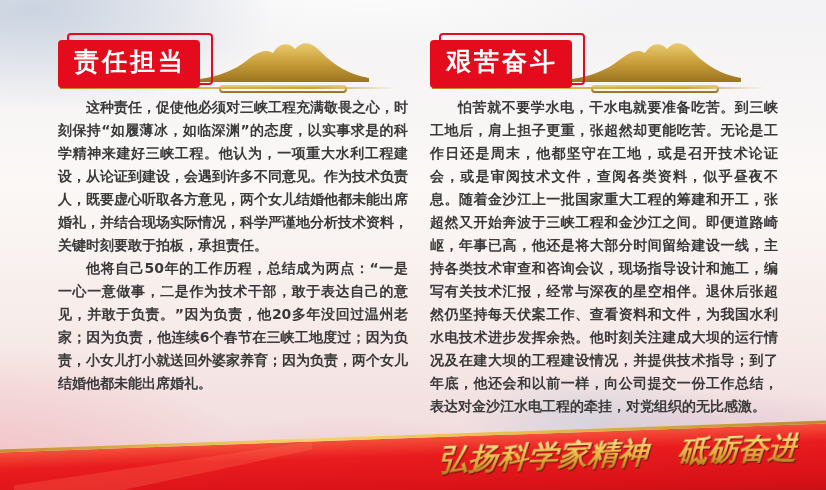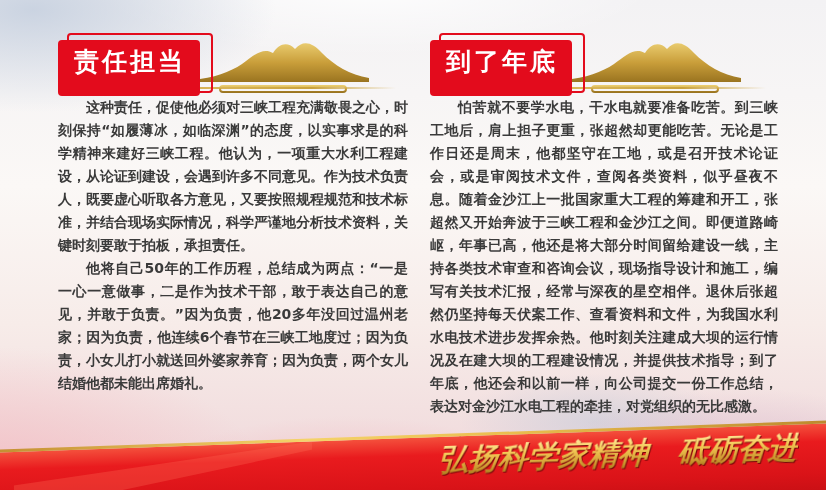--- a/index.html
+++ b/index.html
@@ -22,21 +22,21 @@
   .panel.left  { left:58px; }
   .panel.right { left:430px; width:348px; }
 
   .header { position:relative; height:56px; }
 
   .gold-underline { position:absolute; left:2px; top:47px; right:12px; height:2px;
     background:linear-gradient(90deg,#b9862c,#d9b659 45%,#caa23c 75%,rgba(202,162,60,0)); }
 
   .badge { position:relative; display:inline-block; background:#e30b1c; color:#fff;
     font-size:25px; font-weight:bold; letter-spacing:3px; line-height:1;
-    padding:9px 14px 22px 16px; border-radius:4px; z-index:2; }
+    padding:9px 14px 14px 16px; border-radius:4px; z-index:2; }
   .badge::before { content:""; position:absolute; top:-7px; left:9px; width:100%; height:100%;
     border:2px solid #e30b1c; border-radius:4px; z-index:-1; background:transparent; }
 
   .deco { position:absolute; left:130px; top:-4px; z-index:1; pointer-events:none; }
 
   .body-text { margin-top:0; font-size:14px; line-height:23px; color:#3a3a3a;
     font-weight:600; text-align:justify; text-justify:inter-ideograph; }
   .body-text p { text-indent:2em; }
 
   .quote { margin-top:14px; font-weight:bold; color:#262626; }
@@ -78,30 +78,30 @@
               <stop offset="0.5" stop-color="#c99e3a"></stop>
               <stop offset="1" stop-color="#9a7420"></stop>
           </linearGradient>
         </defs>
         <path d="M4 44 C26 42 42 36 54 28 C66 19 75 11 85 17 C91 8 99 5 107 13 C115 4 124 6 134 17 C146 29 162 39 181 42 L181 46 L4 46 Z" fill="url(#g1)"></path>
         <rect x="32" y="50" width="126" height="6" rx="3" fill="none" stroke="url(#g1)" stroke-width="2"></rect>
         <path d="M62 61 H132" stroke="url(#g1)" stroke-width="3.5" stroke-linecap="round" fill="none"></path>
       </svg>
     </div>
     <div class="body-text">
-      <p>这种责任，促使他必须对三峡工程充满敬畏之心，时刻保持“如履薄冰，如临深渊”的态度，以实事求是的科学精神来建好三峡工程。他认为，一项重大水利工程建设，从论证到建设，会遇到许多不同意见。作为技术负责人，既要虚心听取各方意见，又要按照规程规范和技术标准，并结合现场实际情况，科学严谨地分析技术资料，关键时刻要敢于拍板，承担责任。</p>
+      <p>这种责任，促使他必须对三峡工程充满敬畏之心，时刻保持“如履薄冰，如临深渊”的态度，以实事求是的科学精神来建好三峡工程。他认为，一项重大水利工程建设，从论证到建设，会遇到许多不同意见。作为技术负责人，既要虚心听取各方意见，两个女儿结婚他都未能出席婚礼，并结合现场实际情况，科学严谨地分析技术资料，关键时刻要敢于拍板，承担责任。</p>
       <p>他将自己50年的工作历程，总结成为两点：“一是一心一意做事，二是作为技术干部，敢于表达自己的意见，并敢于负责。”因为负责，他20多年没回过温州老家；因为负责，他连续6个春节在三峡工地度过；因为负责，小女儿打小就送回外婆家养育；因为负责，两个女儿结婚他都未能出席婚礼。</p>
     </div>
   </section>
 
   <section class="panel right">
     <div class="header">
       <div class="gold-underline"></div>
       <div class="badge">
-        <span>到了年底</span>
+        <span>艰苦奋斗</span>
       </div>
       <svg class="deco" width="185" height="64" viewBox="0 0 185 64">
         <defs>
           <linearGradient id="g2" x1="0" y1="0" x2="0" y2="1">
             <stop offset="0" stop-color="#e9cb6e"></stop>
               <stop offset="0.5" stop-color="#c99e3a"></stop>
               <stop offset="1" stop-color="#9a7420"></stop>
           </linearGradient>
         </defs>
         <path d="M4 44 C26 42 42 36 54 28 C66 19 75 11 85 17 C91 8 99 5 107 13 C115 4 124 6 134 17 C146 29 162 39 181 42 L181 46 L4 46 Z" fill="url(#g2)"></path>

